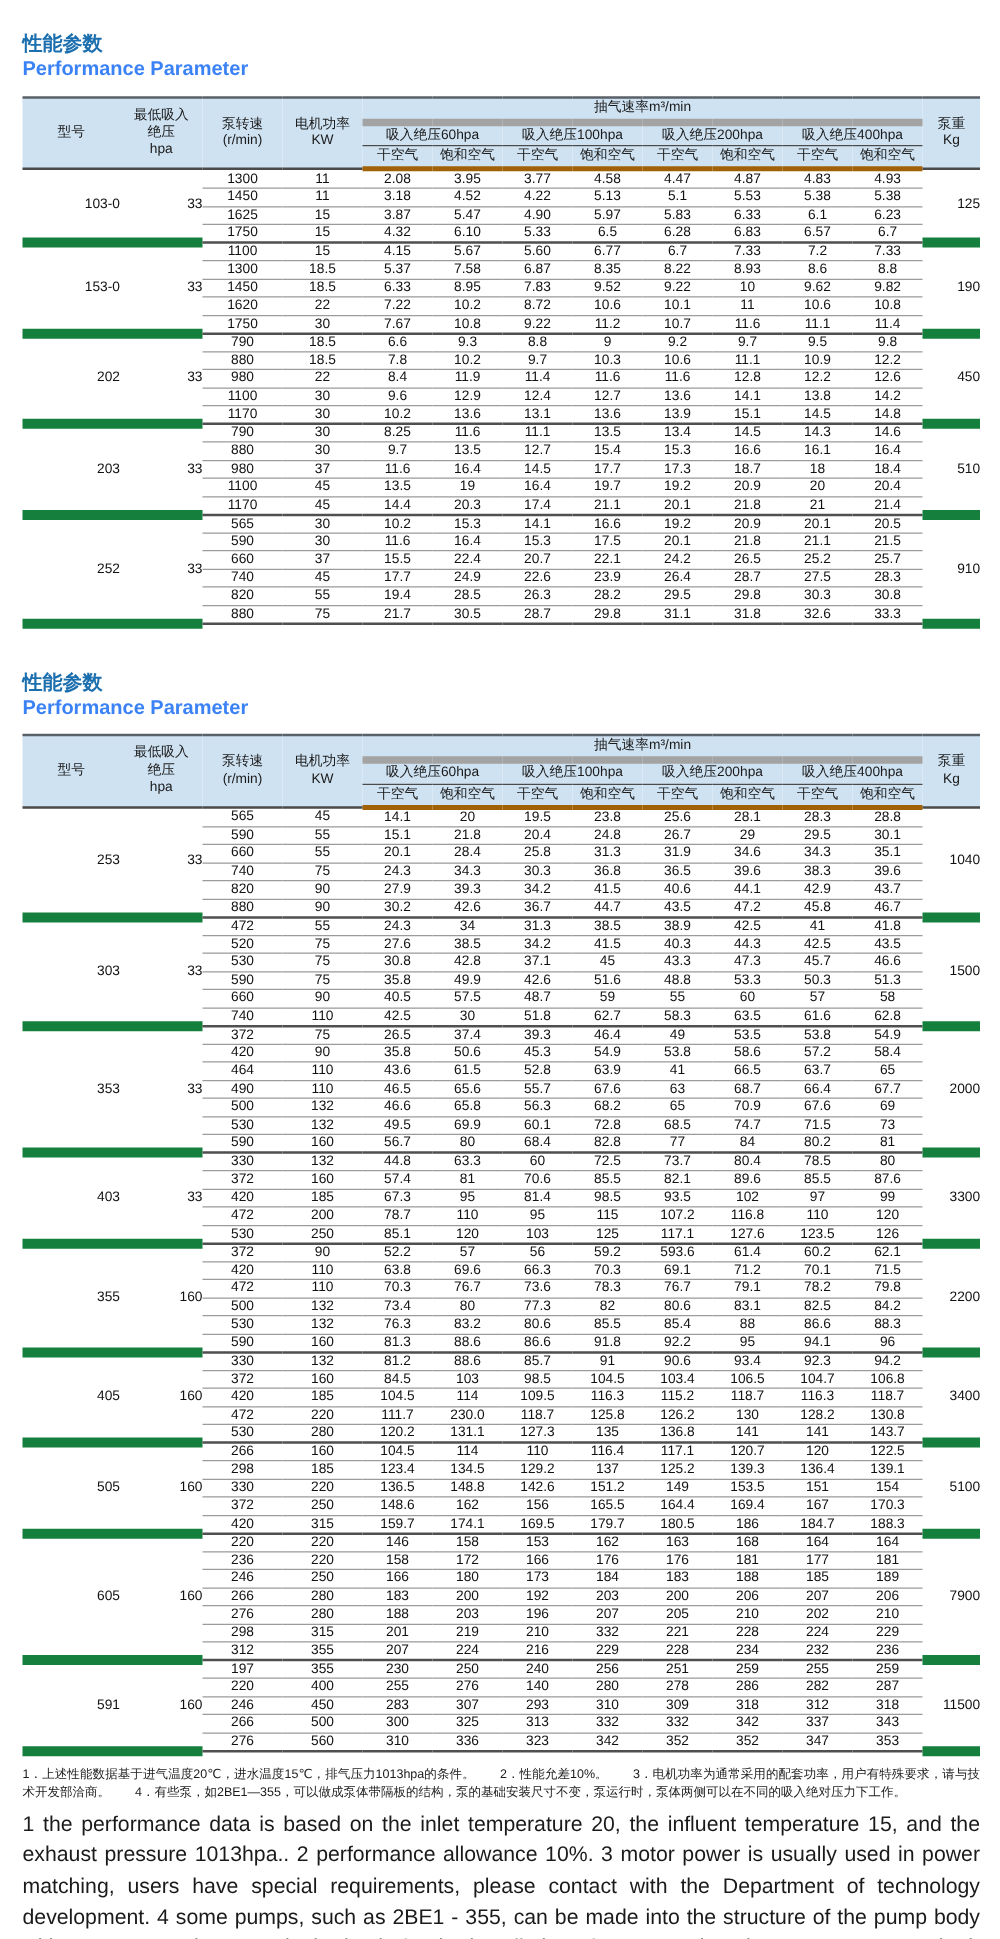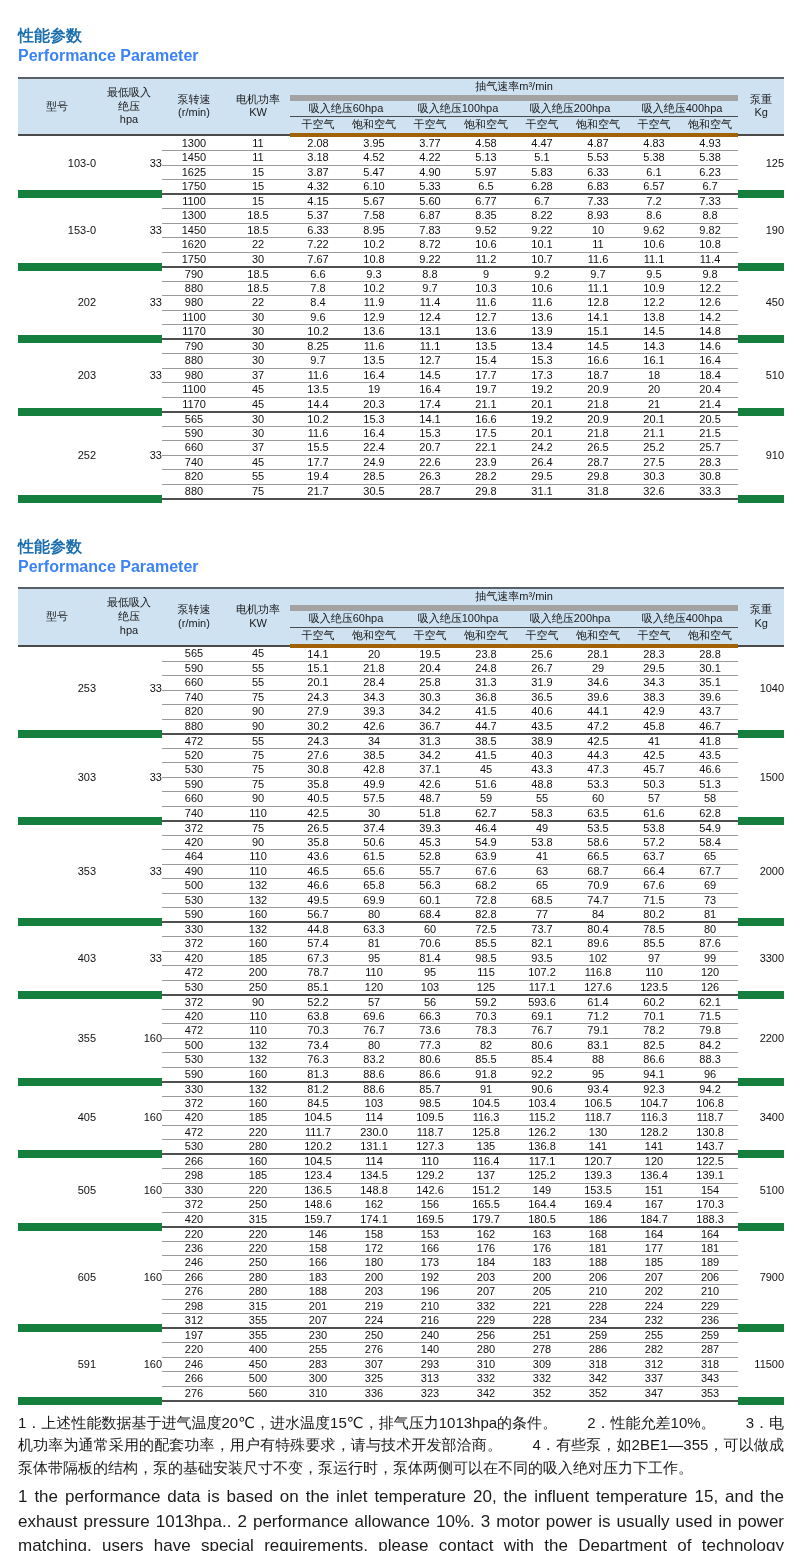--- a/index.html
+++ b/index.html
@@ -64,21 +64,21 @@
     line-height: 13px;
     padding: 0;
     border-bottom: 1px solid #9b9b9b;
     color: #111;
   }
   tbody td.merged { border-bottom: 8px solid #15803d; text-align: right; }
   tbody tr.group-end td { border-bottom: 2px solid #4f4f4f; }
 
   .footnotes { margin-top: 7px; width: 766px; }
   .fn-zh {
-    font-size: 15px;
+    font-size: 10px;
     line-height: 1.5;
     color: #1a1a1a;
     text-align: justify;
   }
   .fn-en {
     margin-top: 6px;
     font-size: 17px;
     line-height: 1.45;
     color: #1a1a1a;
     text-align: justify;

